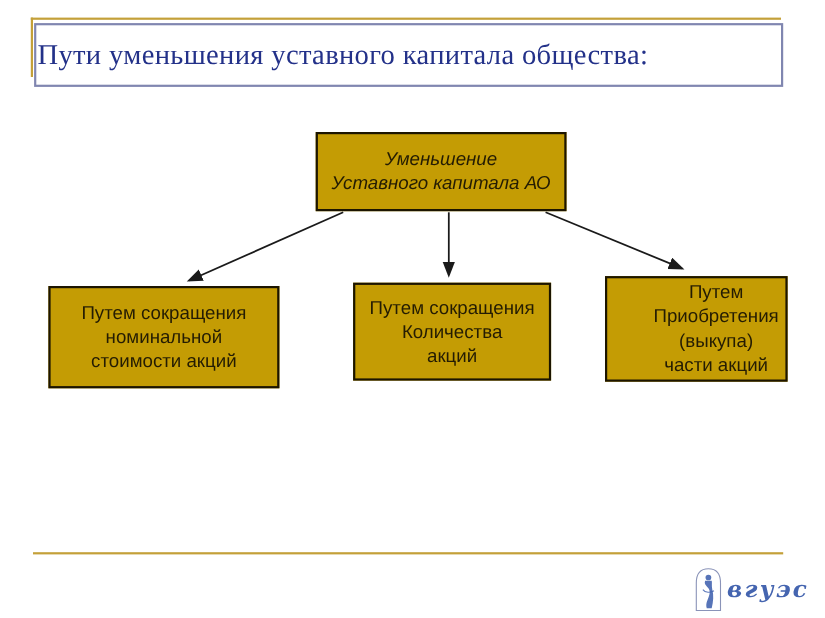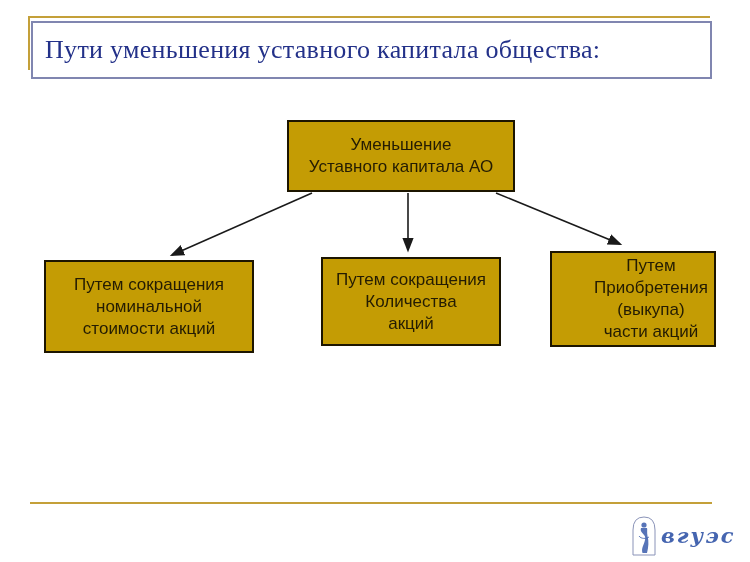--- a/index.html
+++ b/index.html
@@ -29,42 +29,42 @@
   .accent-left{
     position:absolute;left:28px;top:16px;width:2px;height:54px;
     background:var(--accent-gold);
   }
   .title-box{
     position:absolute;left:31px;top:21px;width:681px;height:58px;
     box-sizing:border-box;
     border:2px solid var(--title-border);
     background:#ffffff;
     display:flex;align-items:center;
-    padding-left:12px;
+    padding-left:1px;
   }
   .title-box h1{
     margin:0;
     font-family:"Liberation Serif",serif;
     font-weight:normal;
     font-size:26px;
     letter-spacing:0.3px;
     color:var(--title-text);
   }
   .node{
     position:absolute;
     box-sizing:border-box;
     background:var(--box-fill);
     border:2px solid var(--box-border);
     color:var(--box-text);
     font-size:17px;line-height:22px;
     display:flex;align-items:center;justify-content:center;
     text-align:center;
     white-space:pre-line;
   }
-  .node-root{left:287px;top:120px;width:228px;height:72px;}
+  .node-root{left:287px;top:120px;width:228px;height:72px;font-style:italic;}
   .node-left{left:44px;top:260px;width:210px;height:93px;}
   .node-middle{left:321px;top:257px;width:180px;height:89px;}
   .node-right{left:550px;top:251px;width:166px;height:96px;padding-left:36px;}
   .connectors{
     position:absolute;left:0;top:0;width:750px;height:562px;
     pointer-events:none;
   }
   .connector{stroke:var(--arrow);stroke-width:1.6;fill:none;}
   .arrow-head{fill:var(--arrow);}
   .bottom-line{

